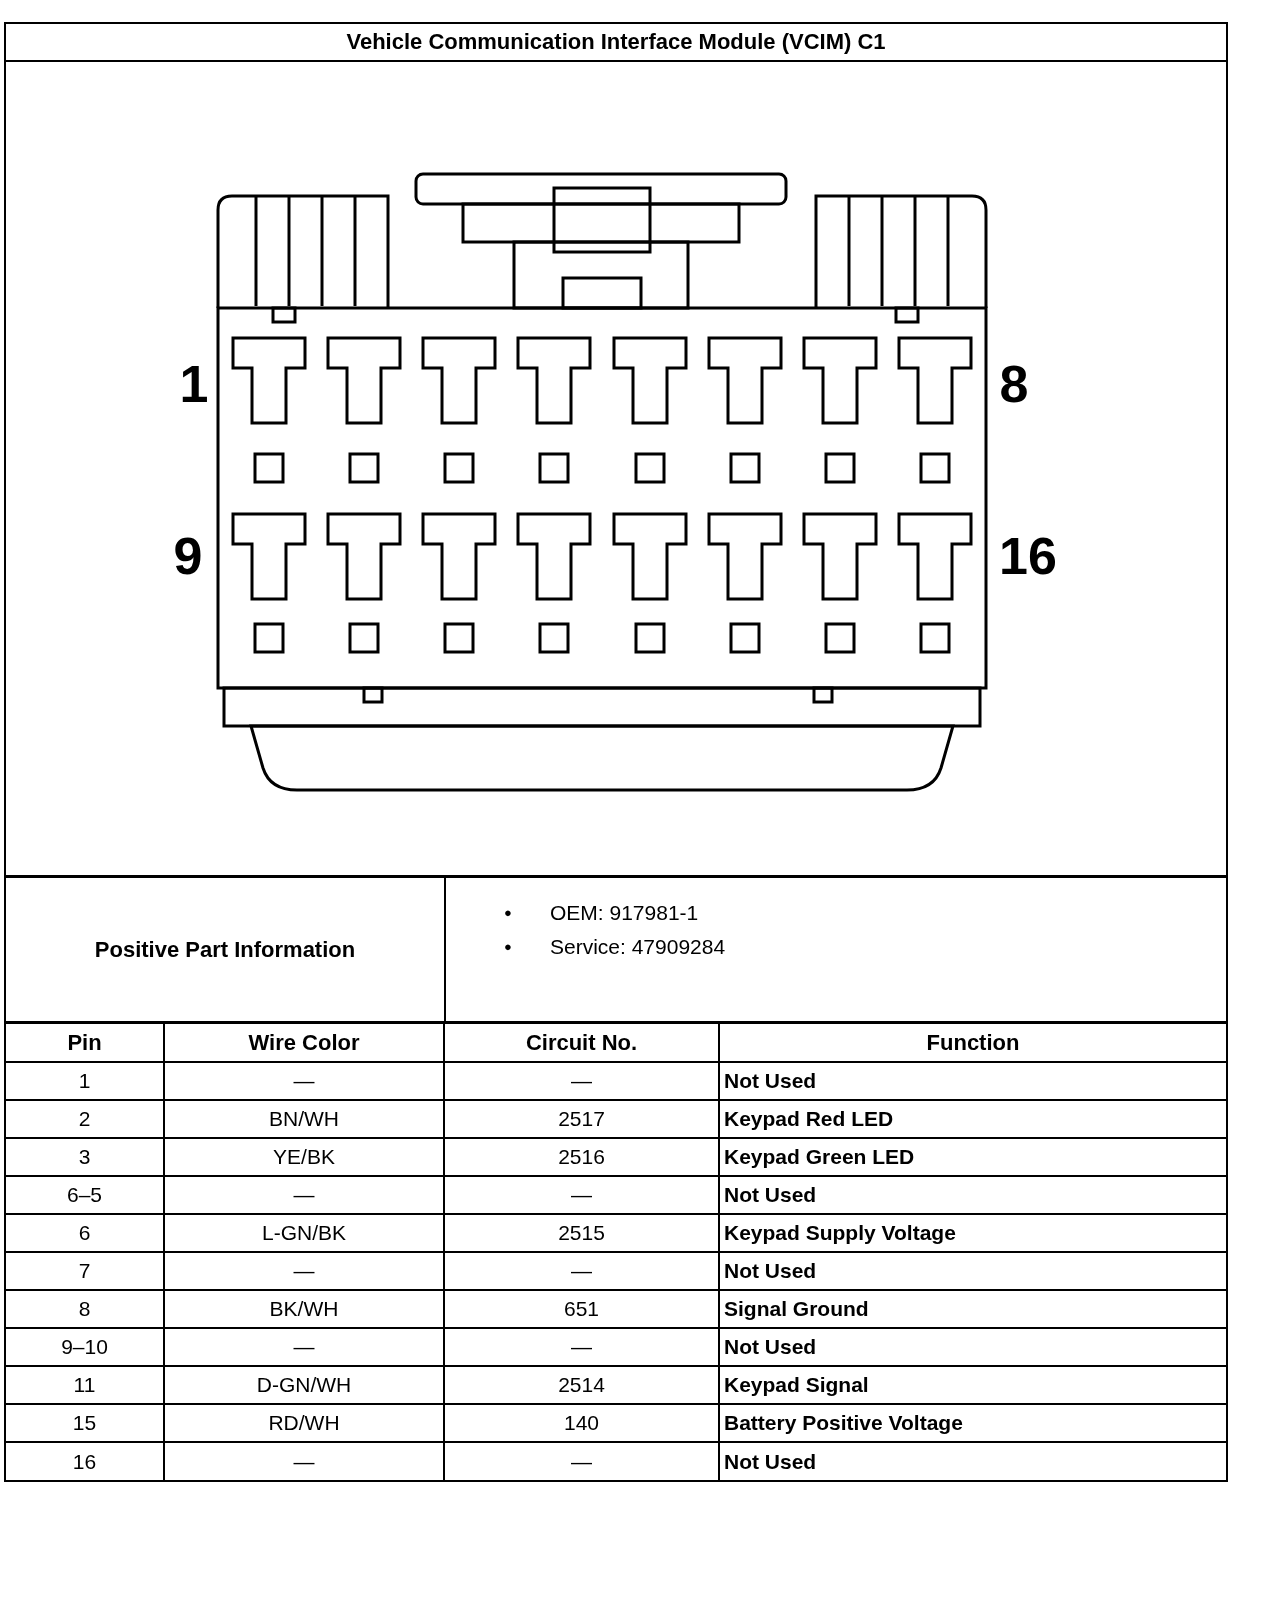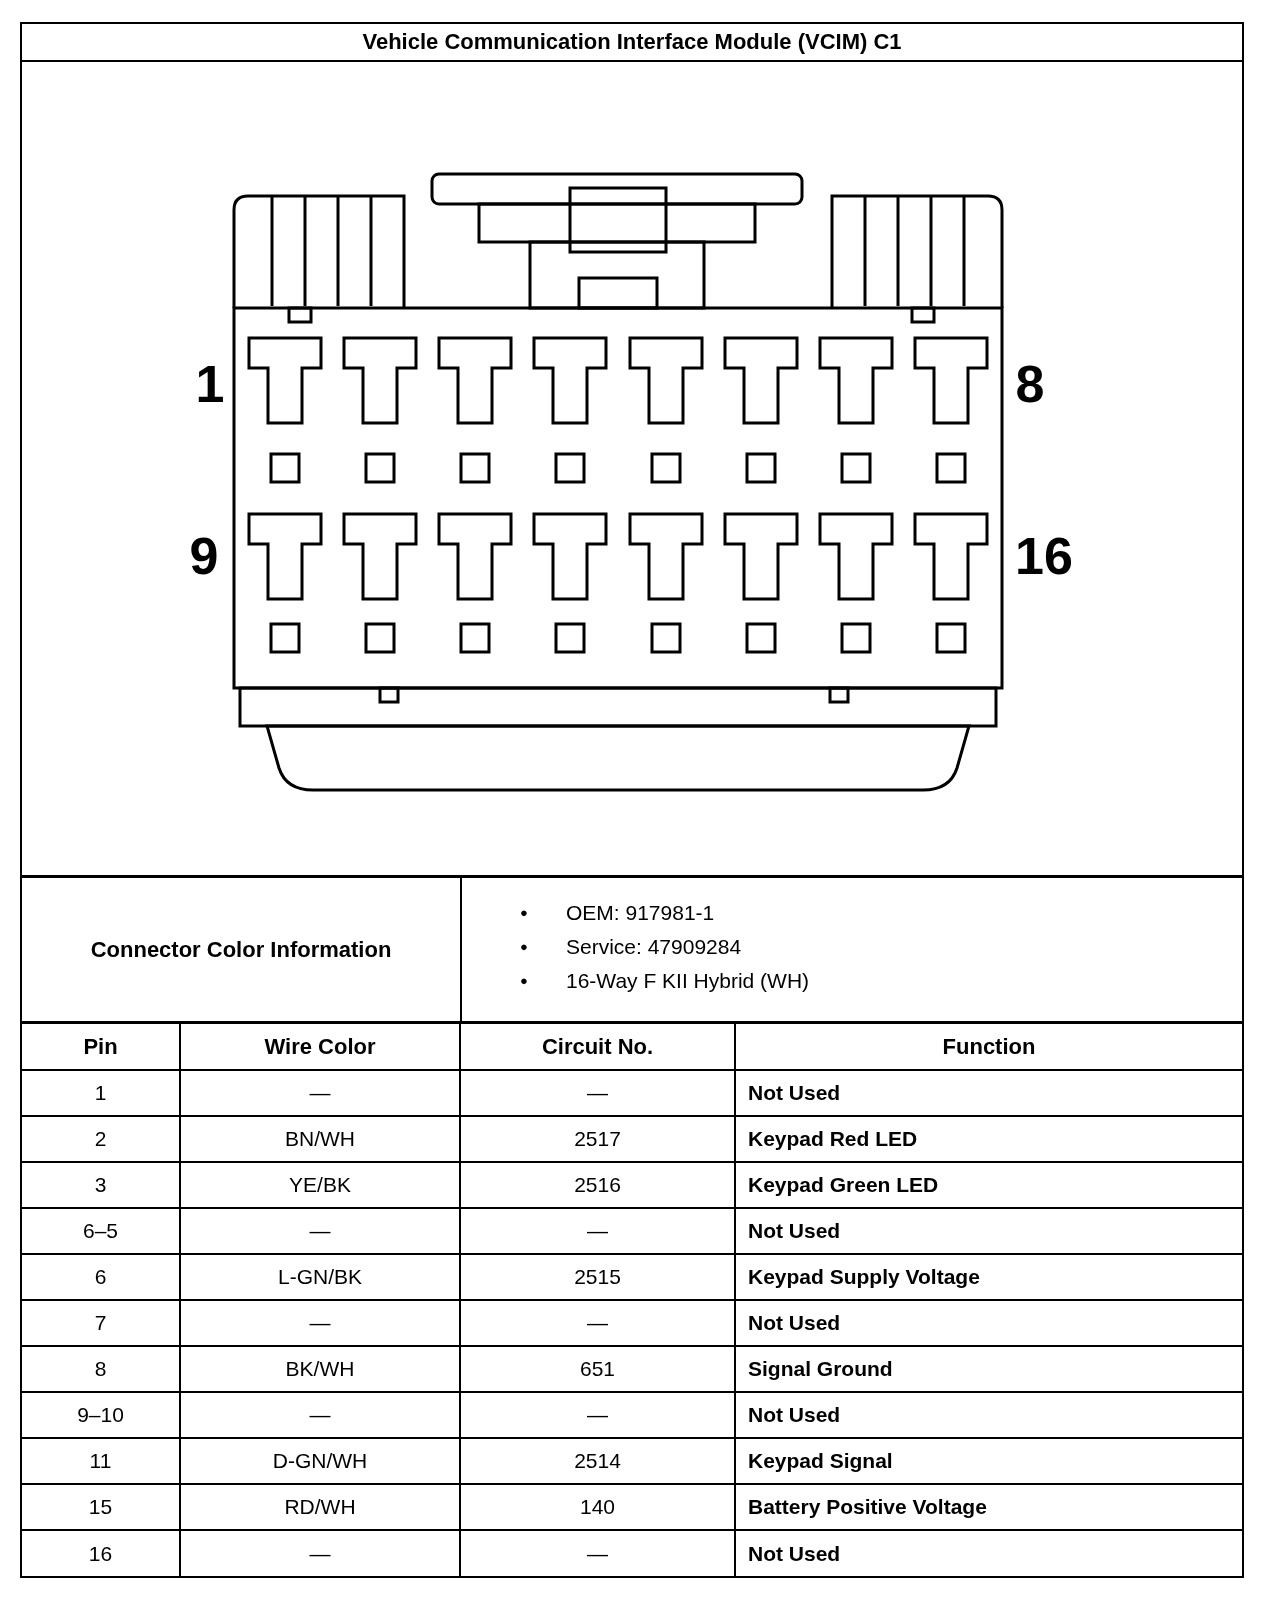--- a/index.html
+++ b/index.html
@@ -5,21 +5,21 @@
   * { box-sizing: border-box; }
   html, body {
     margin: 0; padding: 0;
     width: 1264px; height: 1608px;
     background: #fff;
     font-family: "Liberation Sans", sans-serif;
     color: #000;
   }
   .sheet {
     position: absolute;
-    left: 20px; top: 22px;
+    left: 4px; top: 22px;
     width: 1224px;
     border: 2px solid #000;
     background: #fff;
   }
   .title-bar {
     height: 38px;
     border-bottom: 2px solid #000;
     display: flex; align-items: center; justify-content: center;
     font-weight: bold; font-size: 22px;
   }
@@ -56,22 +56,22 @@
   }
 
   table.pin-table {
     width: 100%;
     border-collapse: collapse;
     table-layout: fixed;
     font-size: 21px;
   }
   table.pin-table th, table.pin-table td {
     border: 2px solid #000;
-    height: 46px;
-    padding: 0 12px;
+    height: 38px;
+    padding: 0 4px;
     overflow: hidden;
     white-space: nowrap;
   }
   table.pin-table th:first-child, table.pin-table td:first-child { border-left: none; }
   table.pin-table th:last-child,  table.pin-table td:last-child  { border-right: none; margin-left: 24px; }
   table.pin-table thead th { border-top: none; font-weight: bold; font-size: 22px; text-align: center; }
   table.pin-table tr:last-child td { border-bottom: none; }
   td.col0, td.col1, td.col2 { text-align: center; }
   td.col3 { text-align: left; padding-left: 6px; font-weight: bold; }
 </style>
@@ -154,27 +154,26 @@
         <text x="28" y="236">1</text>
         <text x="848" y="236">8</text>
         <text x="22" y="408">9</text>
         <text x="862" y="408">16</text>
       </g>
     </svg>
   </div>
 
   <div class="part-info-row">
     <div class="part-info-left">
-      <span>Connector Color Information</span>
+      <span>Positive Part Information</span>
     </div>
     <div class="part-info-right">
       <ul class="bullets">
           <li>OEM: 917981-1</li>
           <li>Service: 47909284</li>
-          <li>16-Way F KII Hybrid (WH)</li>
         </ul>
     </div>
   </div>
 
   <table class="pin-table">
     <colgroup>
       <col style="width:158px">
       <col style="width:280px">
       <col style="width:275px">
       <col>

